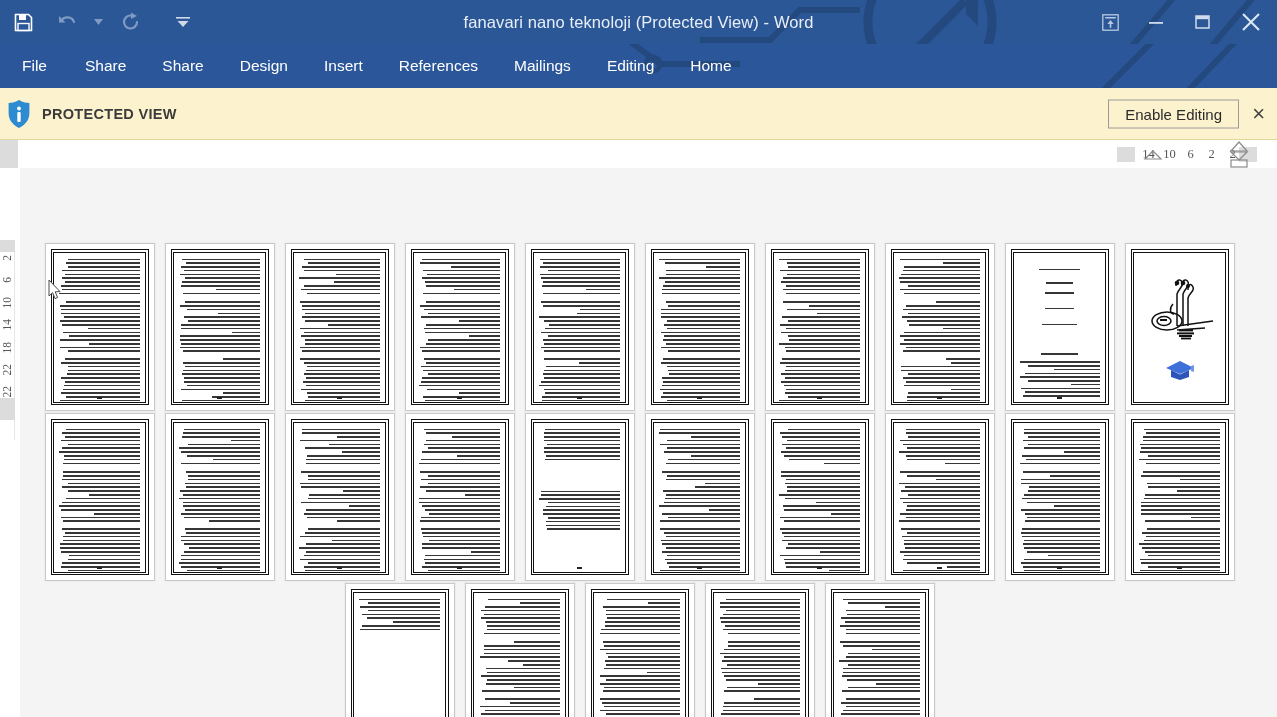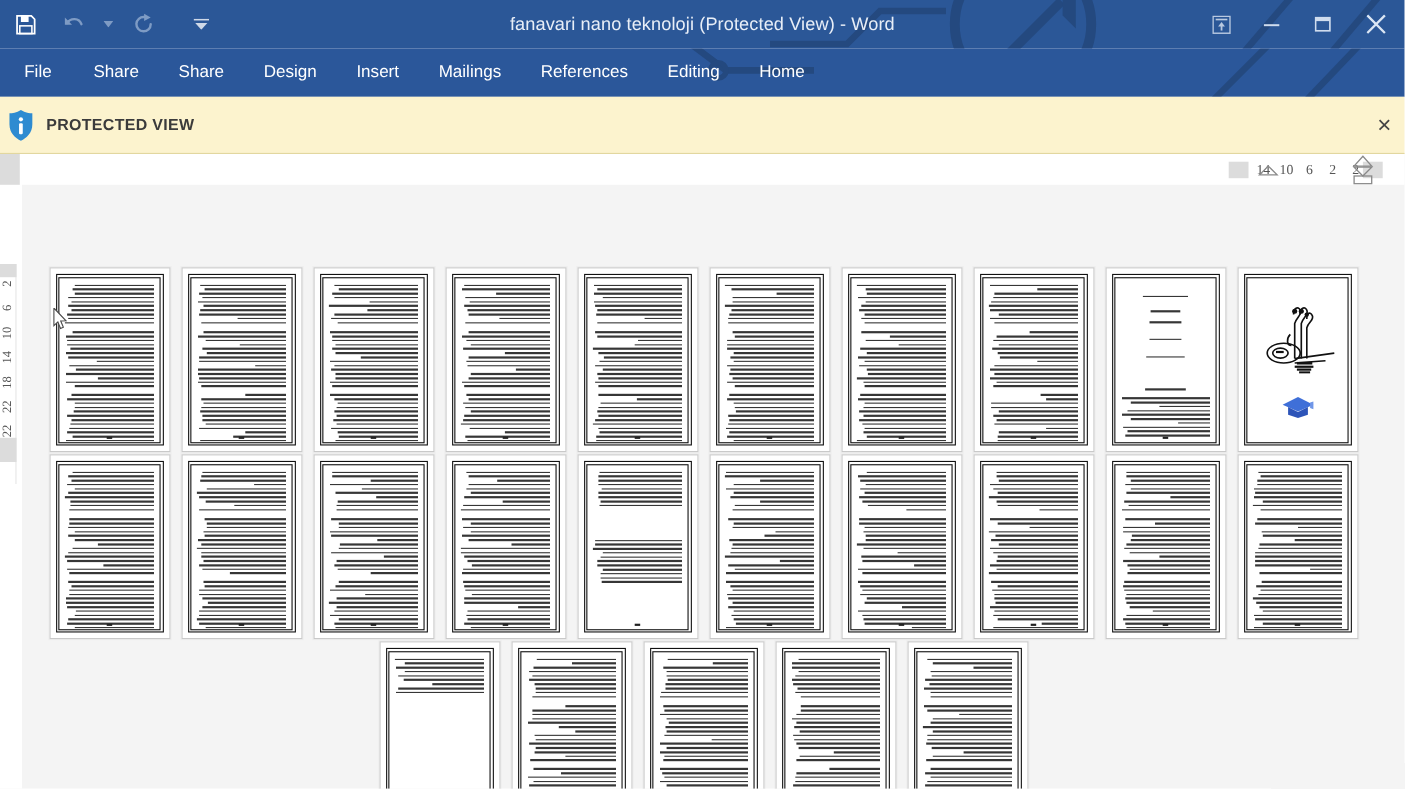--- a/index.html
+++ b/index.html
@@ -305,37 +305,38 @@
       <path d="M1185 50 L1250 -18"></path>
     </g>
     <circle cx="653" cy="20" r="7" fill="none" stroke="#24497f" stroke-width="5"></circle>
   </svg>
 
   <div class="tab file">File</div>
   <div class="tab">Share</div>
   <div class="tab">Share</div>
   <div class="tab">Design</div>
   <div class="tab">Insert</div>
+  <div class="tab">References</div>
   <div class="tab">Mailings</div>
-  <div class="tab">References</div>
   <div class="tab">Editing</div>
   <div class="tab">Home</div>
 
 
 </div>
 
 <div class="pvbar">
   <div class="pv-shield">
     <svg width="24" height="30" viewBox="0 0 24 30">
       <path d="M12 1 C8 3.4 4 4 1.6 4 L1.6 14 C1.6 22 7 26.6 12 29 C17 26.6 22.4 22 22.4 14 L22.4 4 C20 4 16 3.4 12 1 Z" fill="#2e8bd1"></path>
       <circle cx="12" cy="9.5" r="1.9" fill="#ffffff"></circle>
       <rect x="10.3" y="13" width="3.4" height="10" rx="1.1" fill="#ffffff"></rect>
     </svg>
   </div>
   <div class="pv-label">PROTECTED VIEW</div>
+  <button class="pv-enable">Enable Editing</button>
   <div class="pv-close">×</div>
 </div>
 
 <div class="workspace">
 
   <div class="hruler">
     <div class="hruler-right">
       <div class="hr-track" style="width:140px;">
         <div class="hr-grey-l"></div>
         <div class="hr-grey-r"></div>

